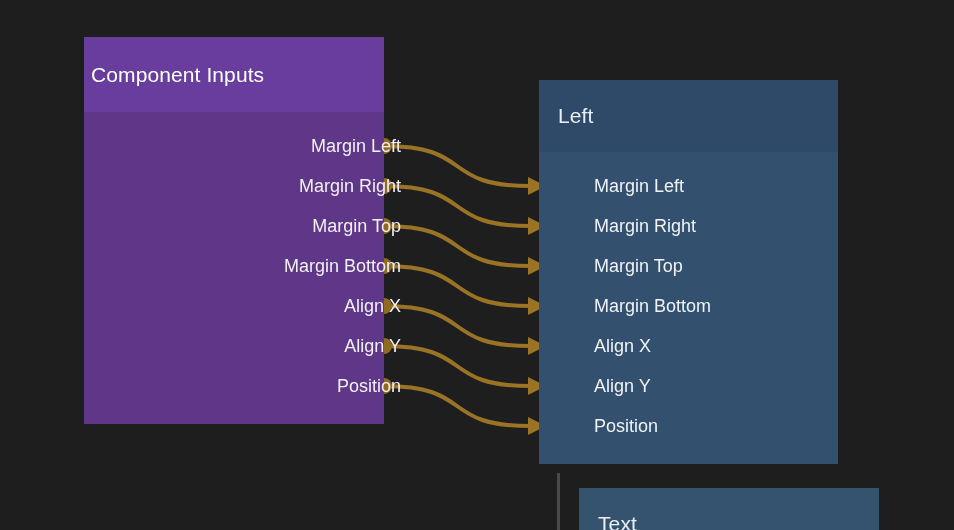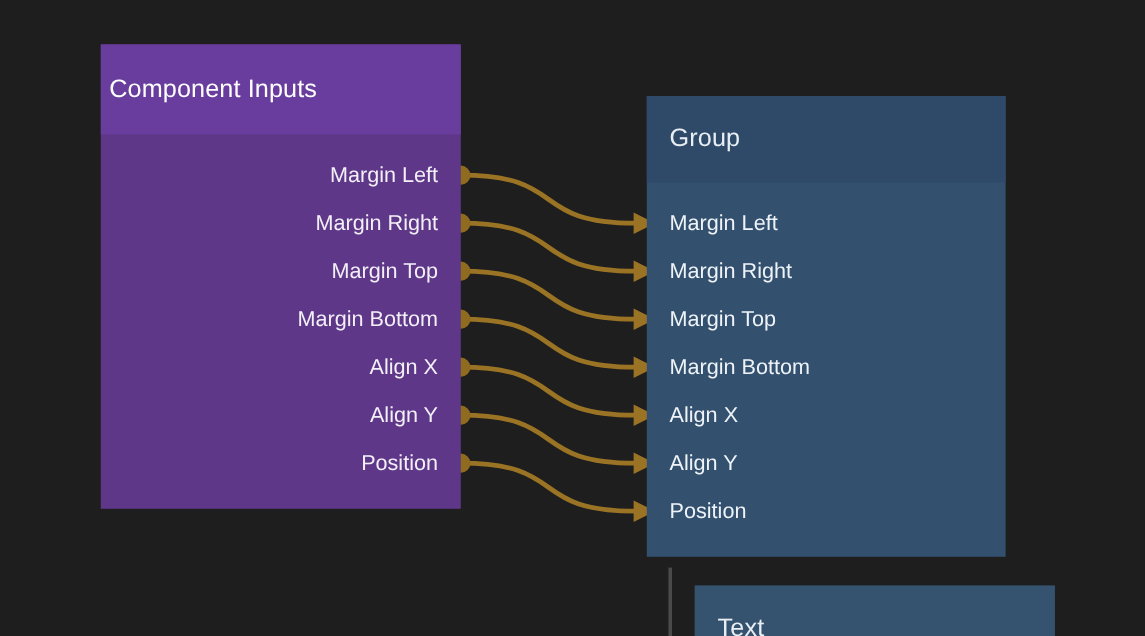--- a/index.html
+++ b/index.html
@@ -40,20 +40,21 @@
   }
   .node-title {
     font-size: 21px;
     font-weight: 400;
     letter-spacing: 0.1px;
     white-space: nowrap;
   }
   .node-body {
     position: relative;
     box-sizing: border-box;
+    margin-left: 36px;
   }
   .port-row {
     position: absolute;
     height: 20px;
     display: flex;
     align-items: center;
     white-space: nowrap;
   }
   .port-label {
     font-size: 18px;
@@ -190,21 +191,21 @@
           <span class="port-label">Align Y</span>
         </div>
         <div class="port-row" style="top: 264px;">
           <span class="port-label">Position</span>
         </div>
       </div>
   </div>
 
   <div class="node" id="node-group">
     <div class="node-header">
-      <span class="node-title">Group</span>
+      <span class="node-title">Left</span>
     </div>
     <div class="node-body" id="body-group">
         <div class="port-row" style="top: 24px;">
           <span class="port-label">Margin Left</span>
         </div>
         <div class="port-row" style="top: 64px;">
           <span class="port-label">Margin Right</span>
         </div>
         <div class="port-row" style="top: 104px;">
           <span class="port-label">Margin Top</span>

